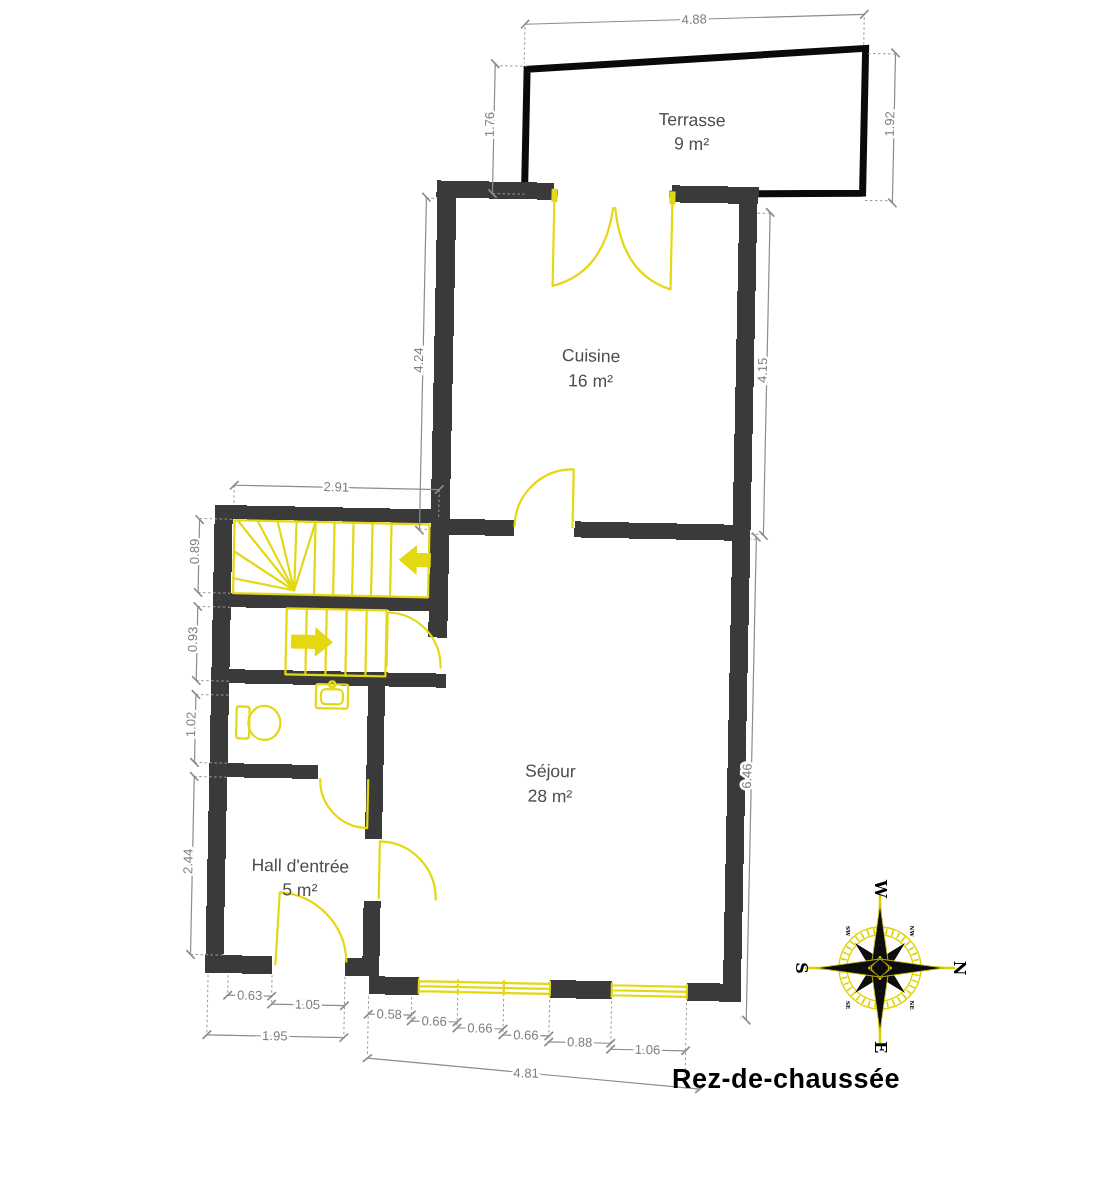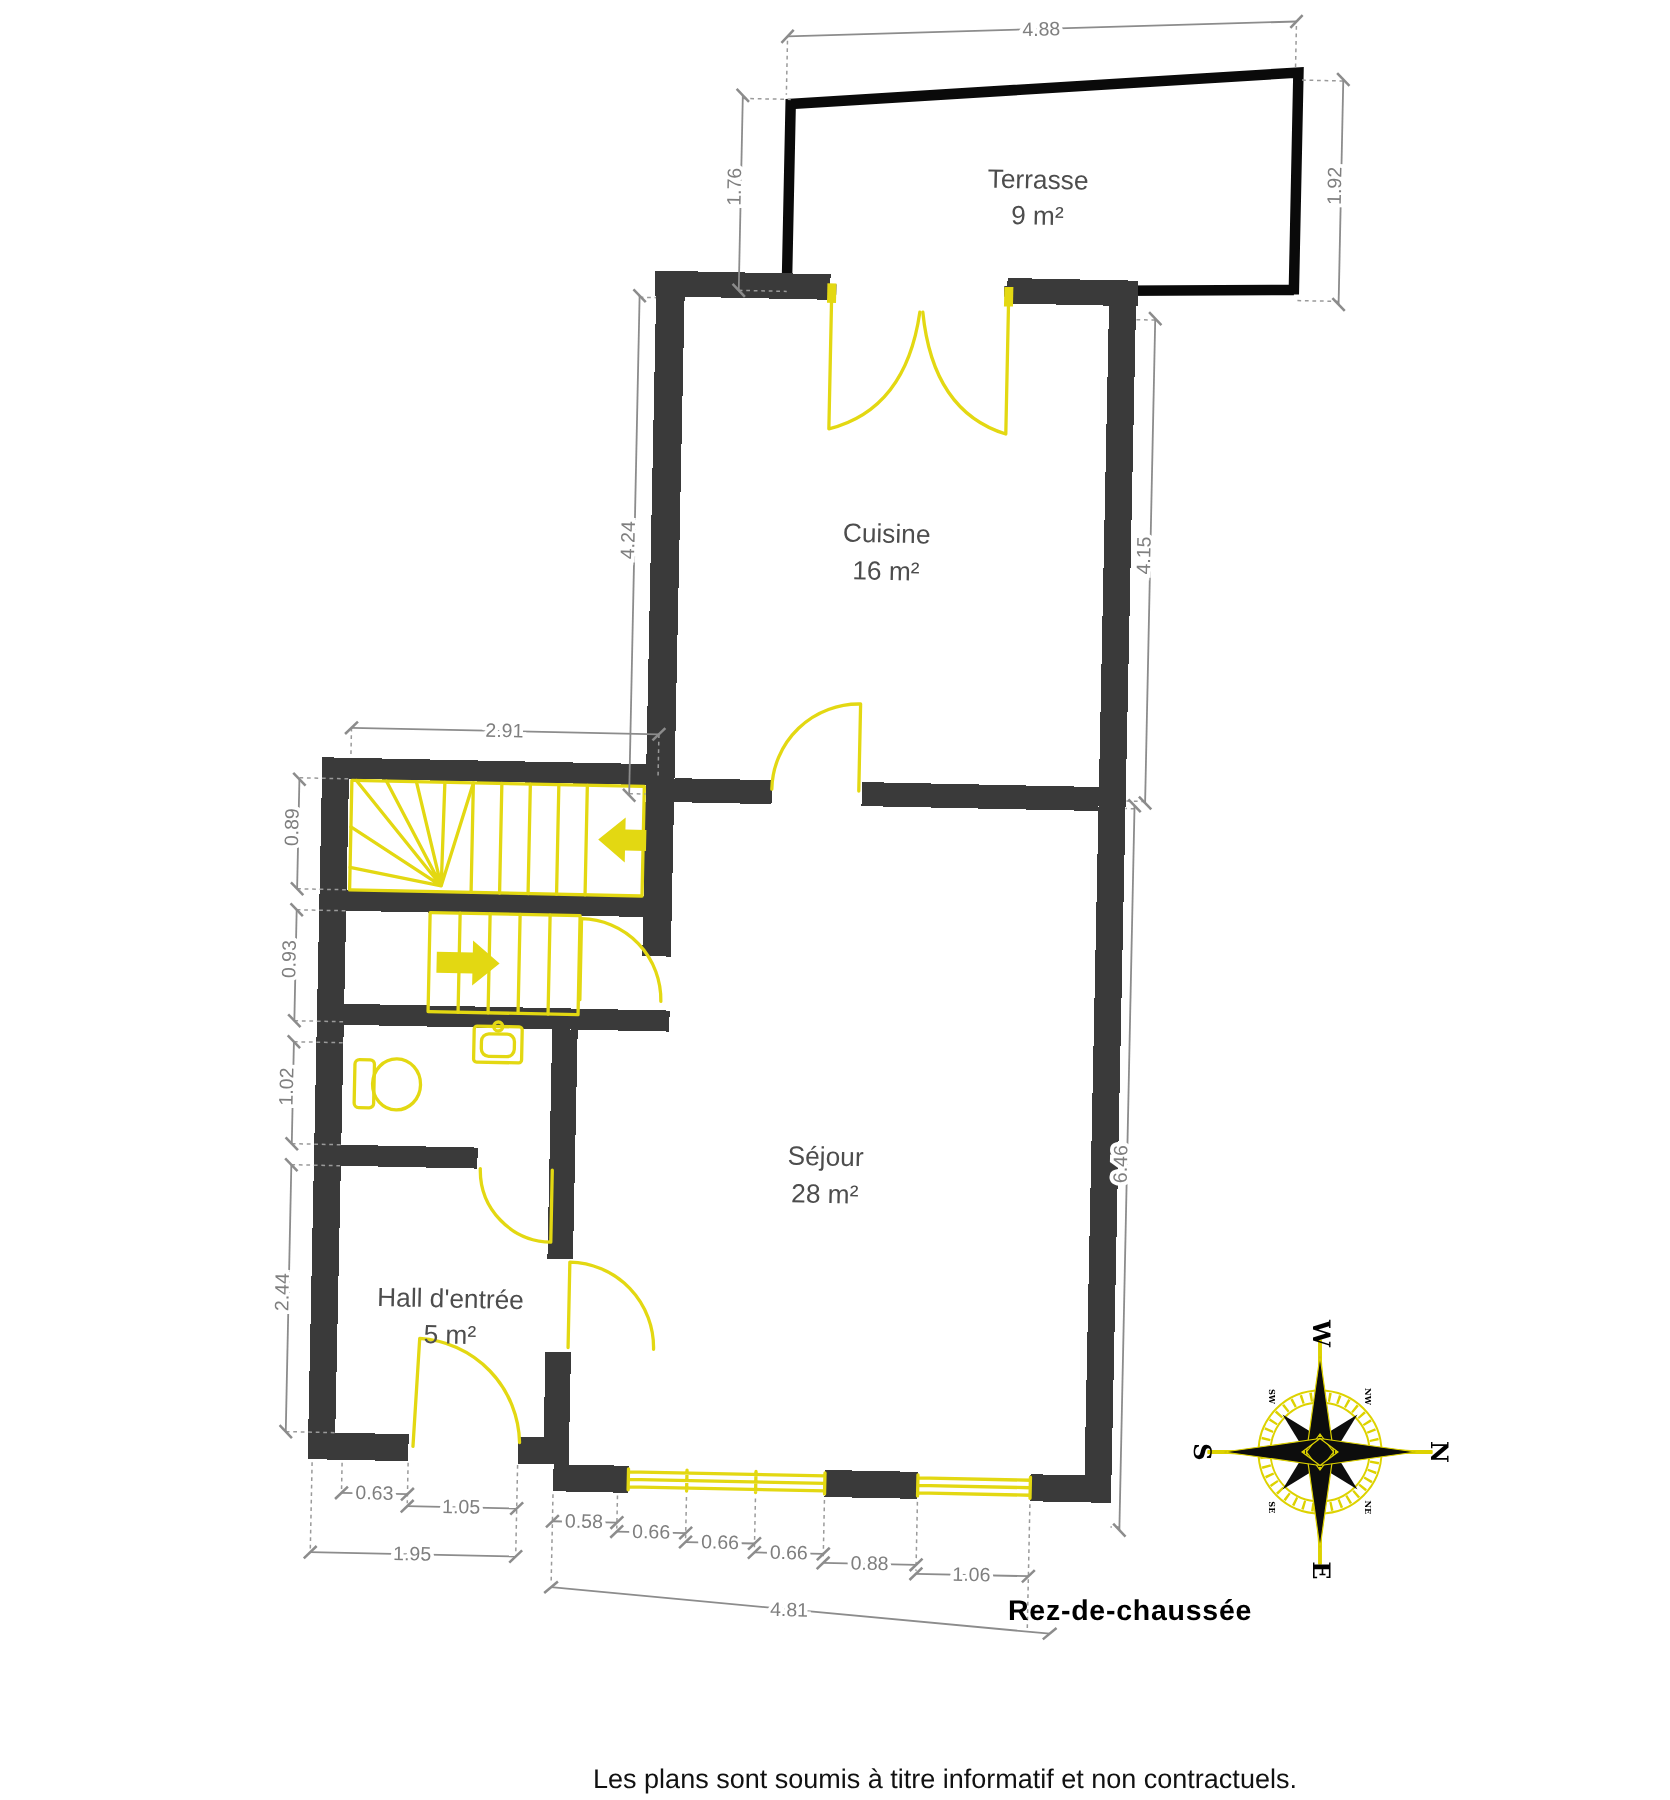--- a/index.html
+++ b/index.html
@@ -8,21 +8,21 @@
   .plan-wrap{position:absolute;left:0;top:0;width:1113px;height:1200px;}
   #plan-svg{position:absolute;left:0;top:0;transform:rotate(1.2deg);transform-origin:556px 600px;}
   .walls rect{shape-rendering:crispEdges;}
   .yellow{fill:none;stroke-width:2.2;stroke-linecap:round;stroke-linejoin:round;}
   .dimline{stroke-width:1.2;fill:none;}
   .ext{stroke:#9a9a9a;stroke-width:1;stroke-dasharray:2.5,2.5;fill:none;}
   .dimt{font-size:13px;text-anchor:middle;paint-order:stroke;stroke:#ffffff;stroke-width:5px;}
   .room-label{font-size:17.5px;text-anchor:middle;}
   .compass-letter{font-family:"DejaVu Serif", serif;font-size:16px;font-weight:600;text-anchor:middle;fill:#000;}
   .compass-tiny{font-family:"DejaVu Serif", serif;font-size:5.5px;font-weight:700;text-anchor:middle;fill:#000;}
-  #title{position:absolute;left:672px;top:1064px;font-size:19px;font-weight:bold;color:#000;
+  #title{position:absolute;left:672px;top:1064px;font-size:27px;font-weight:bold;color:#000;
          letter-spacing:0.5px;white-space:nowrap;}
   #disclaimer{position:absolute;left:340px;top:1176px;width:580px;text-align:center;
               font-size:18px;color:#111;white-space:nowrap;}
 </style>
 </head>
 <body>
 
 <div class="plan-wrap">
 
 <svg id="plan-svg" width="1113" height="1200" viewBox="0 0 1113 1200">
@@ -203,15 +203,14 @@
     <text class="compass-letter" x="6" y="91" transform="rotate(90 6 86)">S</text>
 
     <text class="compass-tiny" x="117" y="51" transform="rotate(90 117 49)">NW</text>
     <text class="compass-tiny" x="117" y="125" transform="rotate(90 117 123)">NE</text>
     <text class="compass-tiny" x="53" y="125" transform="rotate(90 53 123)">SE</text>
     <text class="compass-tiny" x="53" y="51" transform="rotate(90 53 49)">SW</text>
   </g>
 </svg>
 
 <div id="title">Rez-de-chaussée</div>
-<div id="disclaimer">Les plans sont soumis à titre informatif et non contractuels.</div>
 
 </div>
 
 </body></html>

